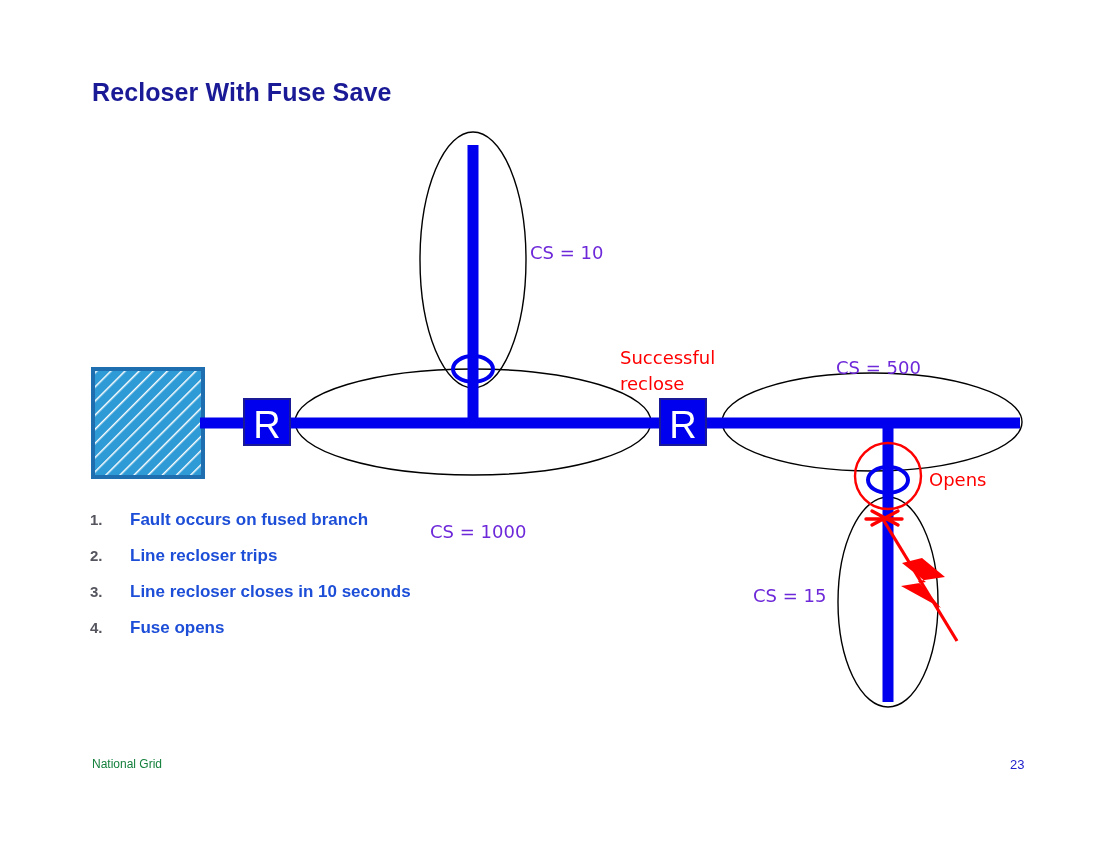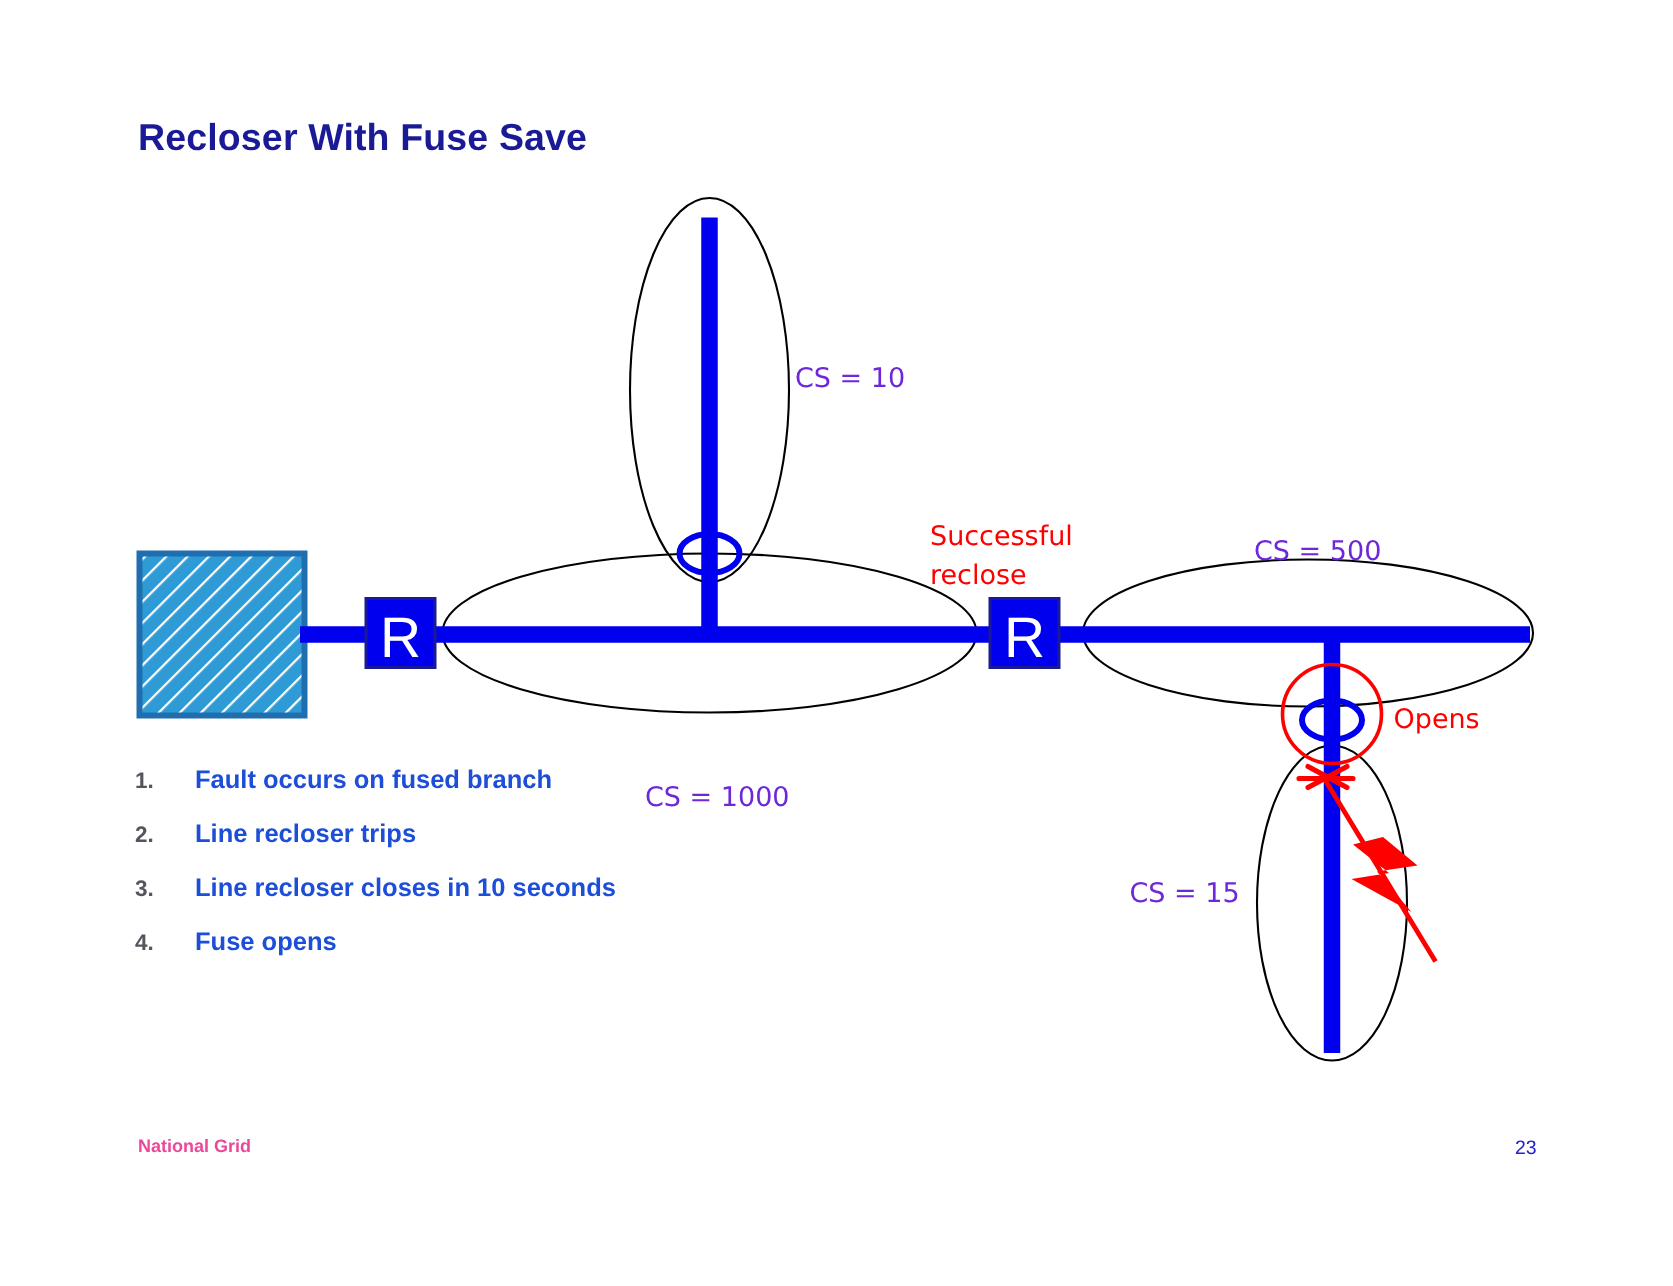--- a/index.html
+++ b/index.html
@@ -57,22 +57,22 @@
     color: #1d4ed8;
     white-space: nowrap;
   }
 
   
   #footer-brand {
     position: absolute;
     left: 92px;
     top: 757px;
     font-size: 12px;
-    font-weight: bold;
-    color: #ec4899;
+    font-weight: normal;
+    color: #15803d;
   }
   #footer-page {
     position: absolute;
     left: 1010px;
     top: 757px;
     font-size: 13px;
     color: #2222cc;
   }
 
   

